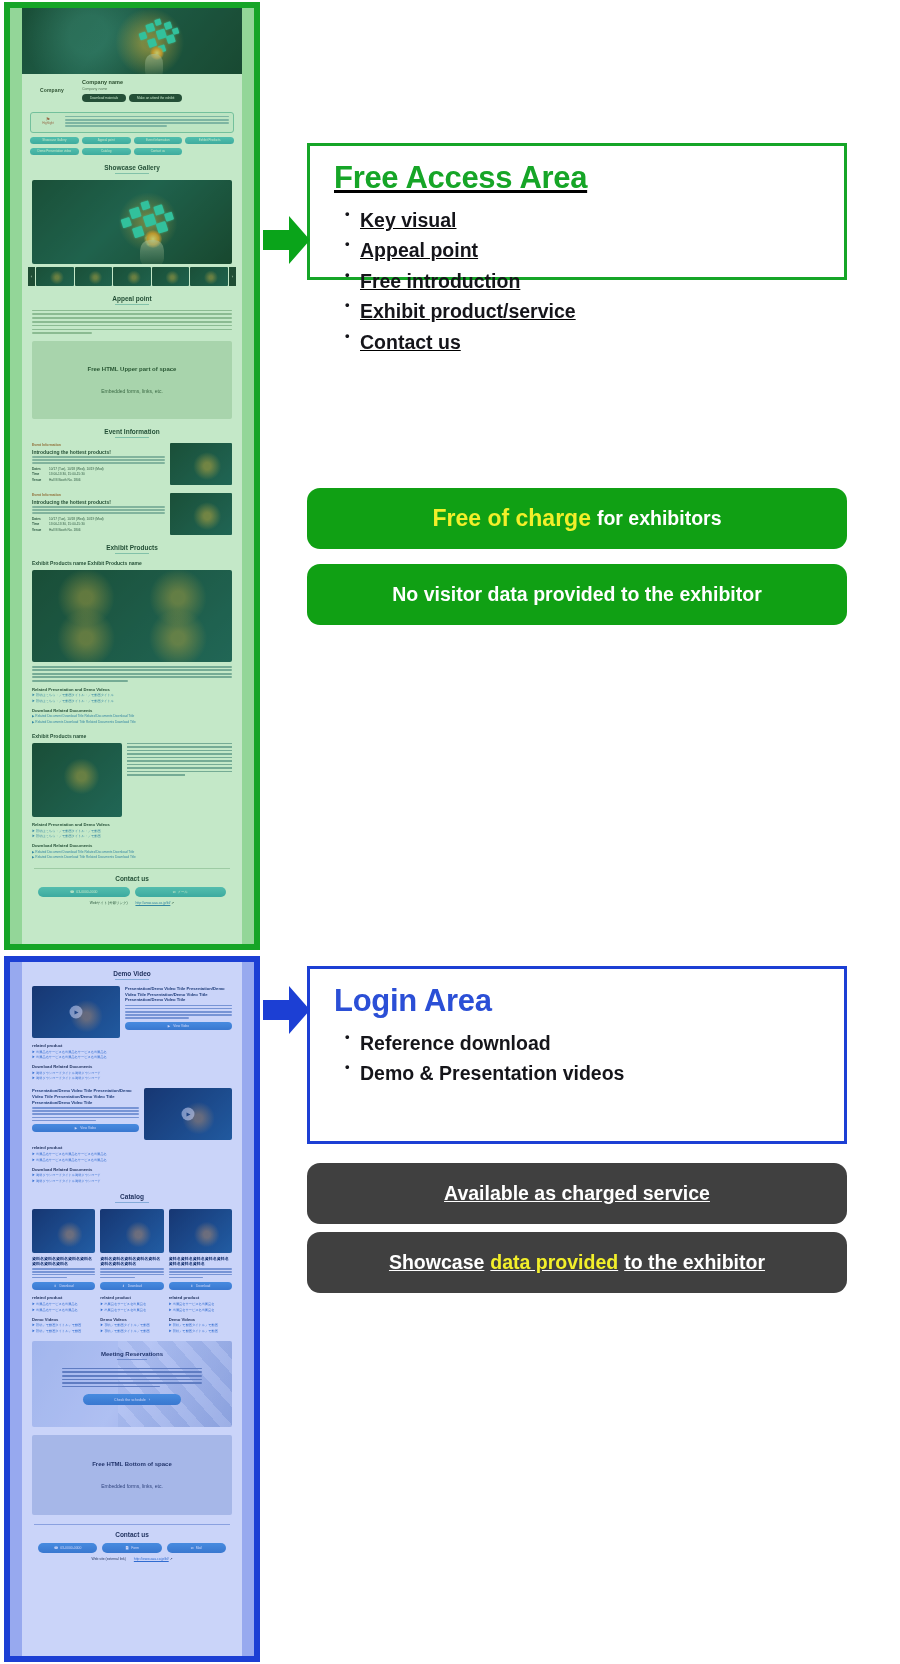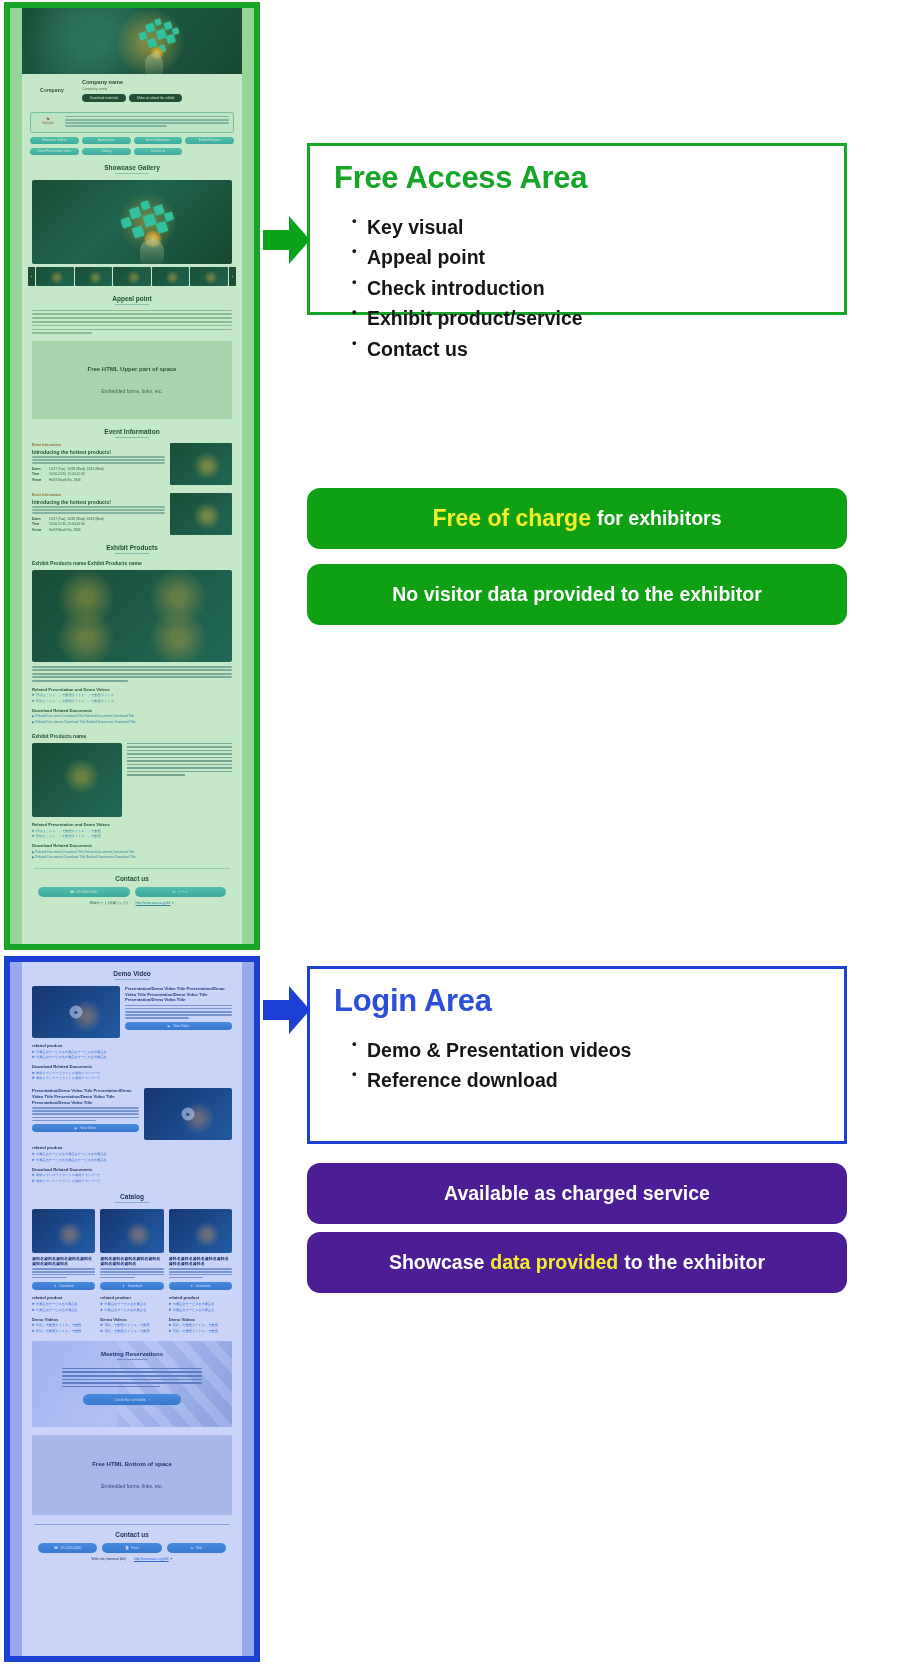--- a/index.html
+++ b/index.html
@@ -146,36 +146,36 @@
   .cbtn-b{flex:1;height:10px;border-radius:6px;background:linear-gradient(180deg,#4f9ddd,#3c83c8);
      color:#fff;font-size:3.4px;display:flex;align-items:center;justify-content:center;gap:2px;}
 
   
   .arrow{position:absolute;z-index:6;}
   #arrow-free{left:263px;top:215px;}
   #arrow-login{left:263px;top:985px;}
 
   
   .callout{position:absolute;box-sizing:border-box;background:#fff;}
-  #free-callout{left:307px;top:143px;width:540px;height:172px;border:3px solid #16a527;}
+  #free-callout{left:307px;top:143px;width:540px;height:137px;border:3px solid #16a527;text-decoration:underline;}
   #login-callout{left:307px;top:966px;width:540px;height:178px;border:3px solid #1c3fd4;}
 
   .callout h2{margin:0;padding:14px 0 4px 24px;font-size:31px;font-weight:700;letter-spacing:-.3px;}
   #free-callout h2{color:#16a527;}
   #login-callout h2{color:#2b4fd6;}
-  .callout ul{list-style:none;margin:12px;padding:0 0 0 30px;}
+  .callout ul{list-style:none;margin:5px;padding:0 0 0 30px;}
   .callout li{font-size:19.5px;font-weight:700;color:#15151a;line-height:1.56;position:relative;padding-left:15px;}
   .callout li:before{content:"\2022";position:absolute;left:0;top:-1px;font-size:13px;color:#15151a;}
   .callout li.nobullet{padding-left:28px;}
   .callout li.nobullet:before{content:"";}
 
   .cta{position:absolute;box-sizing:border-box;border-radius:13px;display:flex;
        align-items:center;justify-content:center;color:#fff;font-weight:700;font-size:19.5px;}
   .cta.green{background:#10a014;}
-  .cta.blue{background:#4c1d95;}
+  .cta.blue{background:#404040;text-decoration:underline;}
   #cta-free{left:307px;top:488px;width:540px;height:61px;}
   #cta-novisitor{left:307px;top:564px;width:540px;height:61px;}
   #cta-charged{left:307px;top:1163px;width:540px;height:61px;}
   #cta-visitordata{left:307px;top:1232px;width:540px;height:61px;}
   .hl-yellow{color:#f2ef2a;}
   #cta-free .strong{font-size:23px;}
   .sp{display:inline-block;width:6px;}
 </style>
 </head>
 <body>
@@ -626,41 +626,41 @@
   <svg width="48" height="50" viewBox="0 0 48 50">
     <path d="M0 15 H26 V1 L47 25 L26 49 V35 H0 Z" fill="#1c3fd4"></path>
   </svg>
 </div>
 
 <div class="callout" id="free-callout">
   <h2>Free Access Area</h2>
   <ul>
     <li>Key visual</li>
     <li>Appeal point</li>
-    <li>Check introduction</li>
+    <li>Free introduction</li>
     <li>Exhibit product/service</li>
     <li>Contact us</li>
   </ul>
 </div>
 
 <div class="cta green" id="cta-free">
   <span class="hl-yellow strong">Free of charge</span>
   <span class="sp"></span>
   <span>for exhibitors</span>
 </div>
 
 <div class="cta green" id="cta-novisitor">
   <span>No visitor data provided to the exhibitor</span>
 </div>
 
 <div class="callout" id="login-callout">
   <h2>Login Area</h2>
   <ul>
+    <li>Reference download</li>
     <li>Demo &amp; Presentation videos</li>
-    <li>Reference download</li>
   </ul>
 </div>
 
 <div class="cta blue" id="cta-charged">
   <span>Available as charged service</span>
 </div>
 
 <div class="cta blue" id="cta-visitordata">
   <span>Showcase</span>
   <span class="sp"></span>

